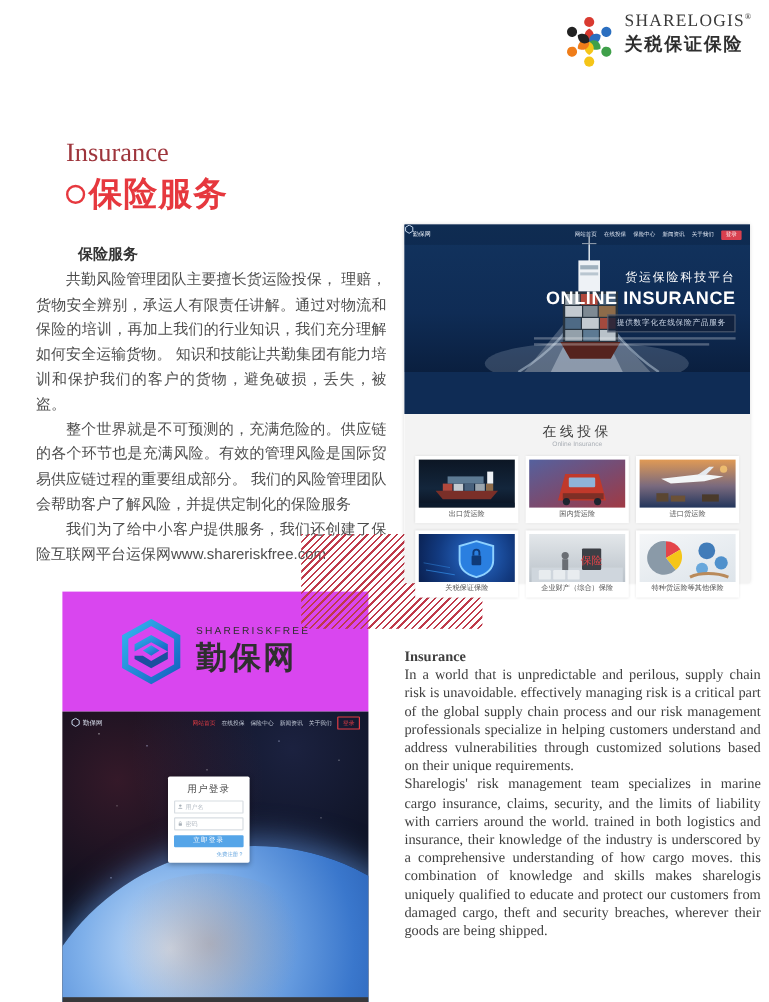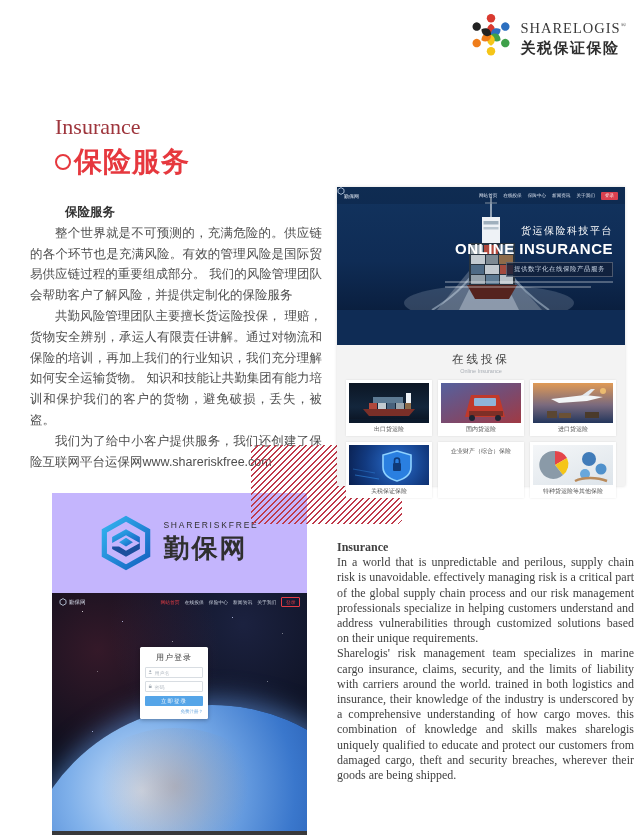--- a/index.html
+++ b/index.html
@@ -1,20 +1,20 @@
 <!DOCTYPE html>
 <html><head>
 <meta charset="utf-8">
 <style>
   html,body{margin:0;padding:0;background:#fff;}
   #page{position:relative;width:641px;height:835px;background:#ffffff;overflow:hidden;
         font-family:"Liberation Sans",sans-serif;}
 
   
-  .brand{position:absolute;top:10px;right:14px;display:flex;align-items:flex-end;gap:7px;}
+  .brand{position:absolute;top:10px;right:14px;display:flex;align-items:flex-start;gap:7px;}
   .brand-text{display:flex;flex-direction:column;line-height:1.15;}
   .brand-name{font-family:"Liberation Serif",serif;font-size:14.5px;letter-spacing:1px;color:#3a3a3a;}
   .brand-name sup{font-size:7px;}
   .brand-tagline{font-size:15px;font-weight:bold;letter-spacing:1.5px;color:#2e2e2e;margin-top:2px;}
 
   
   .title-block{position:absolute;left:55px;top:114px;}
   .title-en{font-family:"Liberation Serif",serif;font-size:22px;color:#9e353c;}
   .title-zh-row{display:flex;align-items:center;margin-top:3px;}
   .ring{width:12px;height:12px;border:2.5px solid #e6383e;border-radius:50%;display:inline-block;margin-right:3px;}
@@ -57,21 +57,21 @@
   .clabel{font-size:6px;color:#555;text-align:center;line-height:13px;white-space:nowrap;overflow:hidden;}
   .ci1{background:linear-gradient(180deg,#0c1624 0%,#13263c 60%,#0a1220 100%);}
   .ci2{background:linear-gradient(155deg,#55619e 0%,#7b4a6e 55%,#a03a44 100%);}
   .ci3{background:linear-gradient(180deg,#e09a55 0%,#7a6a7e 55%,#23365c 100%);}
   .ci4{background:radial-gradient(circle at 60% 45%,#2a6fd0 0%,#123a80 60%,#0a2050 100%);}
   .ci5{background:linear-gradient(180deg,#e3e7ea 0%,#b9c1c9 100%);}
   .ci6{background:linear-gradient(160deg,#f4f6f8 0%,#dde4ea 100%);}
   .cimg svg{position:absolute;left:0;top:0;}
 
   
-  .risklogo{position:absolute;left:52px;top:493px;width:255px;height:100px;background:#c4b5fd;z-index:1;
+  .risklogo{position:absolute;left:52px;top:493px;width:255px;height:100px;background:#d946ef;z-index:1;
             display:flex;align-items:center;justify-content:center;gap:11px;}
   .rl-text{display:flex;flex-direction:column;}
   .rl-en{font-size:8.5px;letter-spacing:1.8px;color:#2f2f2f;}
   .rl-zh{font-size:26px;font-weight:bold;color:#2f2f2f;letter-spacing:2px;margin-top:1px;}
 
   
   .login{position:absolute;left:52px;top:593px;width:255px;height:260px;overflow:hidden;z-index:3;
          background:
            radial-gradient(circle at 18% 22%,rgba(150,50,70,.30),rgba(0,0,0,0) 42%),
            radial-gradient(circle at 75% 12%,rgba(60,70,130,.35),rgba(0,0,0,0) 45%),
@@ -156,22 +156,22 @@
   <div class="title-block">
     <div class="title-en">Insurance</div>
     <div class="title-zh-row">
       <span class="ring"></span>
       <span class="title-zh">保险服务</span>
     </div>
   </div>
 
   <div class="zh-block">
     <div class="zh-heading">保险服务</div>
+    <p>共勤风险管理团队主要擅长货运险投保， 理赔，货物安全辨别，承运人有限责任讲解。通过对物流和保险的培训，再加上我们的行业知识，我们充分理解如何安全运输货物。 知识和技能让共勤集团有能力培训和保护我们的客户的货物，避免破损，丢失，被盗。</p>
     <p>整个世界就是不可预测的，充满危险的。供应链的各个环节也是充满风险。有效的管理风险是国际贸易供应链过程的重要组成部分。 我们的风险管理团队会帮助客户了解风险，并提供定制化的保险服务</p>
-    <p>共勤风险管理团队主要擅长货运险投保， 理赔，货物安全辨别，承运人有限责任讲解。通过对物流和保险的培训，再加上我们的行业知识，我们充分理解如何安全运输货物。 知识和技能让共勤集团有能力培训和保护我们的客户的货物，避免破损，丢失，被盗。</p>
     <p>我们为了给中小客户提供服务，我们还创建了保险互联网平台运保网www.shareriskfree.com</p>
   </div>
 
   <div class="stripes"></div>
 
   <div class="site1">
     <div class="hero">
       <svg width="288" height="123" viewBox="0 0 288 123">
         <defs>
           <linearGradient id="ocean" x1="0" y1="0" x2="0" y2="1">
@@ -282,20 +282,32 @@
                 <path d="M48,6 L62,10 L62,22 C62,30 55,34 48,36 C41,34 34,30 34,22 L34,10 Z" fill="#2a7fe0" stroke="#8fd2ff" stroke-width="1.6"></path>
                 <rect x="44" y="18" width="8" height="8" rx="1" fill="#0f3a78"></rect>
                 <path d="M45.5,18 v-2.5 a2.5,2.5 0 0 1 5,0 v2.5" stroke="#0f3a78" stroke-width="1.6" fill="none"></path>
                 <path d="M6,30 L30,34" stroke="#3aa0ff" stroke-width="0.8" opacity="0.6"></path>
                 <path d="M4,24 L26,28" stroke="#3aa0ff" stroke-width="0.8" opacity="0.4"></path>
               </svg>
           </div>
           <div class="clabel">关税保证保险</div>
         </div>
         <div class="card">
+          <div class="cimg ci5">
+            <svg width="80" height="40" viewBox="0 0 80 40">
+                <rect x="2" y="28" width="76" height="12" fill="#cfd6dd"></rect>
+                <rect x="8" y="30" width="10" height="8" rx="1" fill="#e8ecef"></rect>
+                <rect x="20" y="30" width="10" height="8" rx="1" fill="#e8ecef"></rect>
+                <rect x="32" y="30" width="10" height="8" rx="1" fill="#e8ecef"></rect>
+                <rect x="44" y="12" width="16" height="18" rx="1" fill="#3c3f45"></rect>
+                <text x="52" y="25" font-size="9" fill="#e4454a" text-anchor="middle">保险</text>
+                <circle cx="30" cy="18" r="3" fill="#6a6e74"></circle>
+                <rect x="27.5" y="21" width="5" height="9" fill="#6a6e74"></rect>
+              </svg>
+          </div>
           <div class="clabel">企业财产（综合）保险</div>
         </div>
         <div class="card">
           <div class="cimg ci6">
             <svg width="80" height="40" viewBox="0 0 80 40">
                 <path d="M22,20 L22,6 A14,14 0 0 1 34,13 Z" fill="#e4454a"></path>
                 <path d="M22,20 L34,13 A14,14 0 0 1 30,30 Z" fill="#f5c518"></path>
                 <path d="M22,20 L30,30 A14,14 0 1 1 22,6 Z" fill="#8a9aa8"></path>
                 <circle cx="56" cy="14" r="7" fill="#2f6fb2" opacity="0.9"></circle>
                 <circle cx="68" cy="24" r="5.5" fill="#3f87c8" opacity="0.9"></circle>

